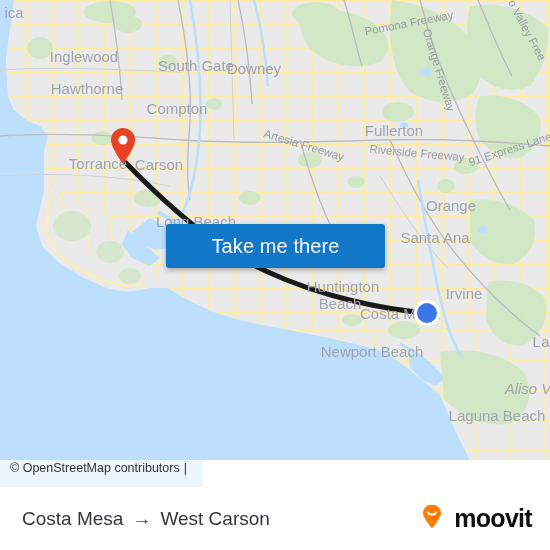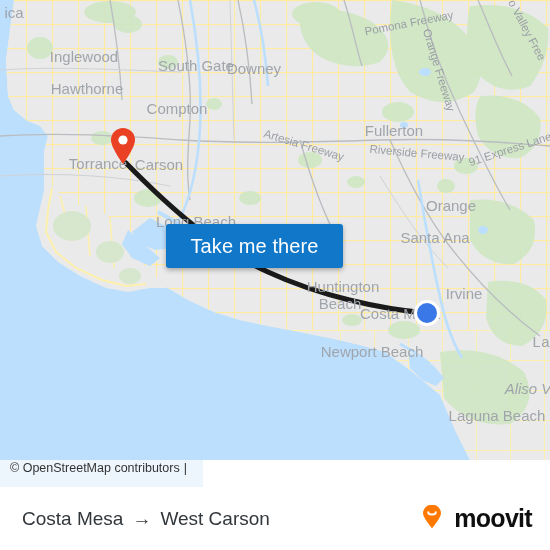--- a/index.html
+++ b/index.html
@@ -54,21 +54,21 @@
     border-radius: 50%;
     background: #3b78e7;
     border: 3px solid #ffffff;
     box-sizing: border-box;
   }
 
   
   #cta {
     position: absolute;
     left: 166px; top: 224px;
-    width: 177px; height: 44px;
+    width: 219px; height: 44px;
     background: #1077c9;
     color: #ffffff;
     font-size: 20px;
     font-family: "Liberation Sans", sans-serif;
     border: none;
     border-radius: 3px;
     cursor: pointer;
     box-shadow: 0 2px 5px rgba(0,0,0,0.30);
     display: flex;
     align-items: center;

